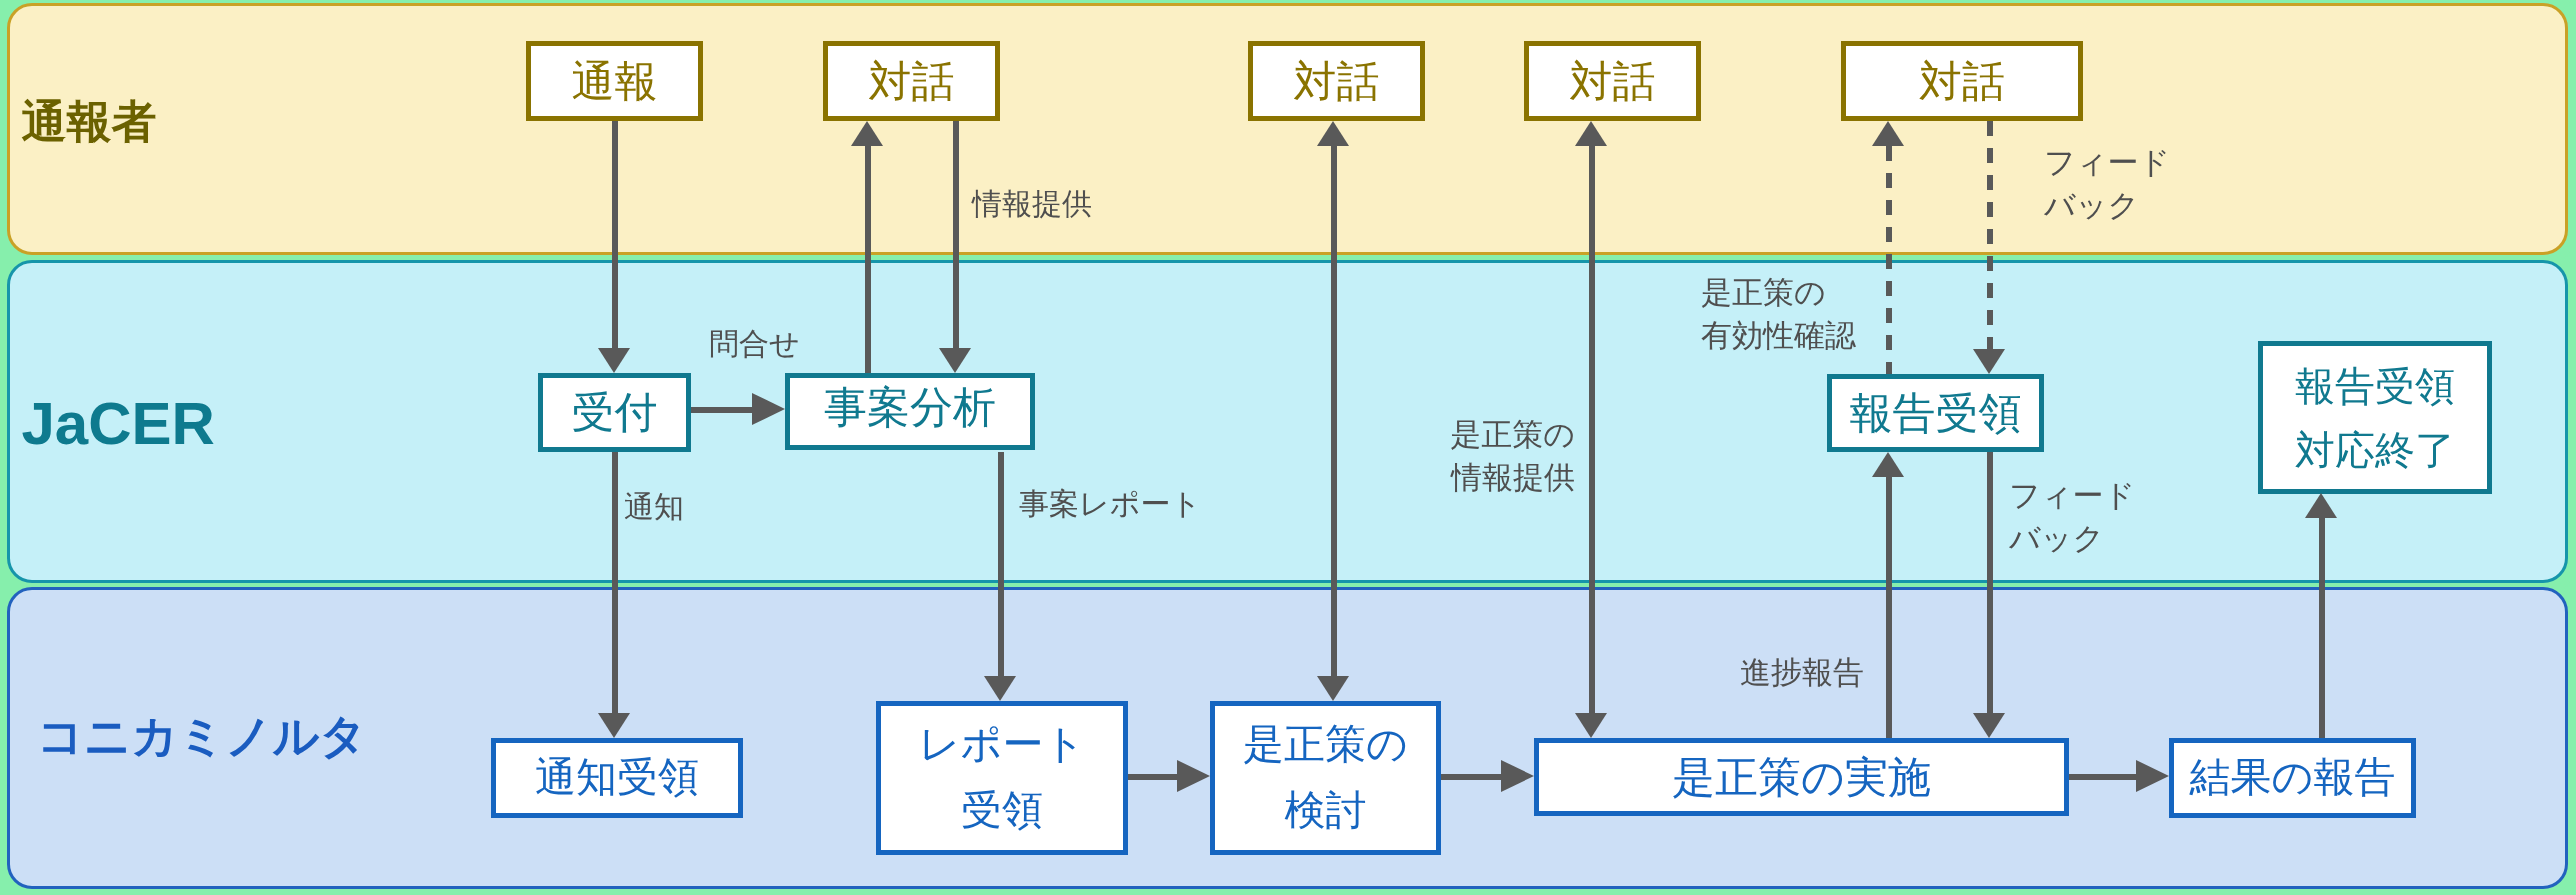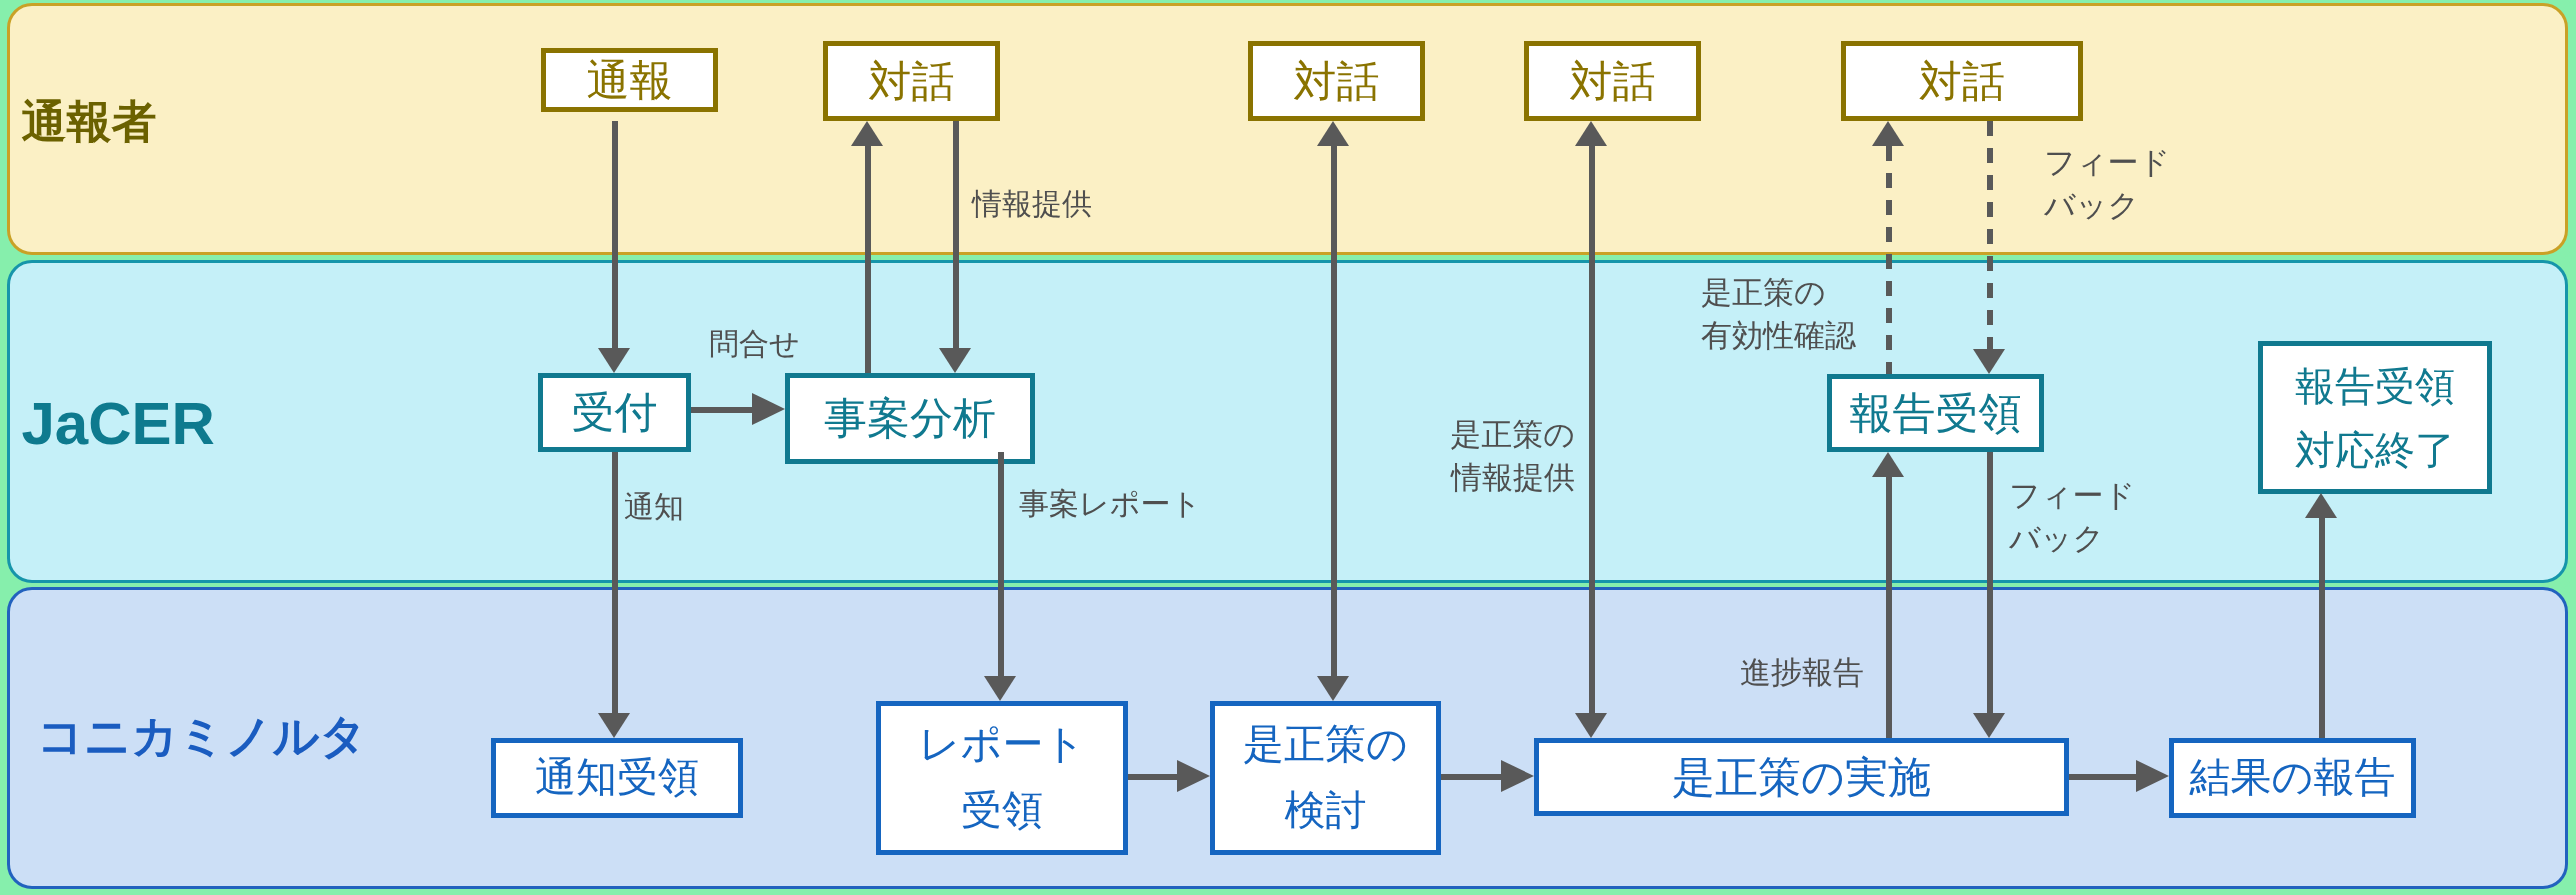--- a/index.html
+++ b/index.html
@@ -40,28 +40,28 @@
 <div class="canvas">
 
   <div class="lane lane1"></div>
   <div class="lane lane2"></div>
   <div class="lane lane3"></div>
 
   <div class="lane-label ll1">通報者</div>
   <div class="lane-label ll2">JaCER</div>
   <div class="lane-label ll3">コニカミノルタ</div>
 
-  <div class="box b1" style="left:541px;top:41px;width:177px;height:64px;margin-top:7px;">通報</div>
+  <div class="box b1" style="left:526px;top:41px;width:177px;height:80px;">通報</div>
   <div class="box b1" style="left:823px;top:41px;width:177px;height:80px;">対話</div>
   <div class="box b1" style="left:1248px;top:41px;width:177px;height:80px;">対話</div>
   <div class="box b1" style="left:1524px;top:41px;width:177px;height:80px;">対話</div>
   <div class="box b1" style="left:1841px;top:41px;width:242px;height:80px;">対話</div>
 
   <div class="box b2" style="left:538px;top:373px;width:153px;height:79px;">受付</div>
-  <div class="box b2" style="left:785px;top:373px;width:250px;height:91px;">事案分析</div>
+  <div class="box b2" style="left:785px;top:373px;width:250px;height:77px;font-family:Liberation Mono, monospace;">事案分析</div>
   <div class="box b2" style="left:1827px;top:374px;width:217px;height:78px;">報告受領</div>
   <div class="box b2 two" style="left:2258px;top:341px;width:234px;height:153px;font-size:40px;">
     <span>報告受領</span>
     <span>対応終了</span>
   </div>
 
   <div class="box b3 two" style="left:876px;top:701px;width:252px;height:154px;">
     <span>レポート</span>
     <span>受領</span>
   </div>

